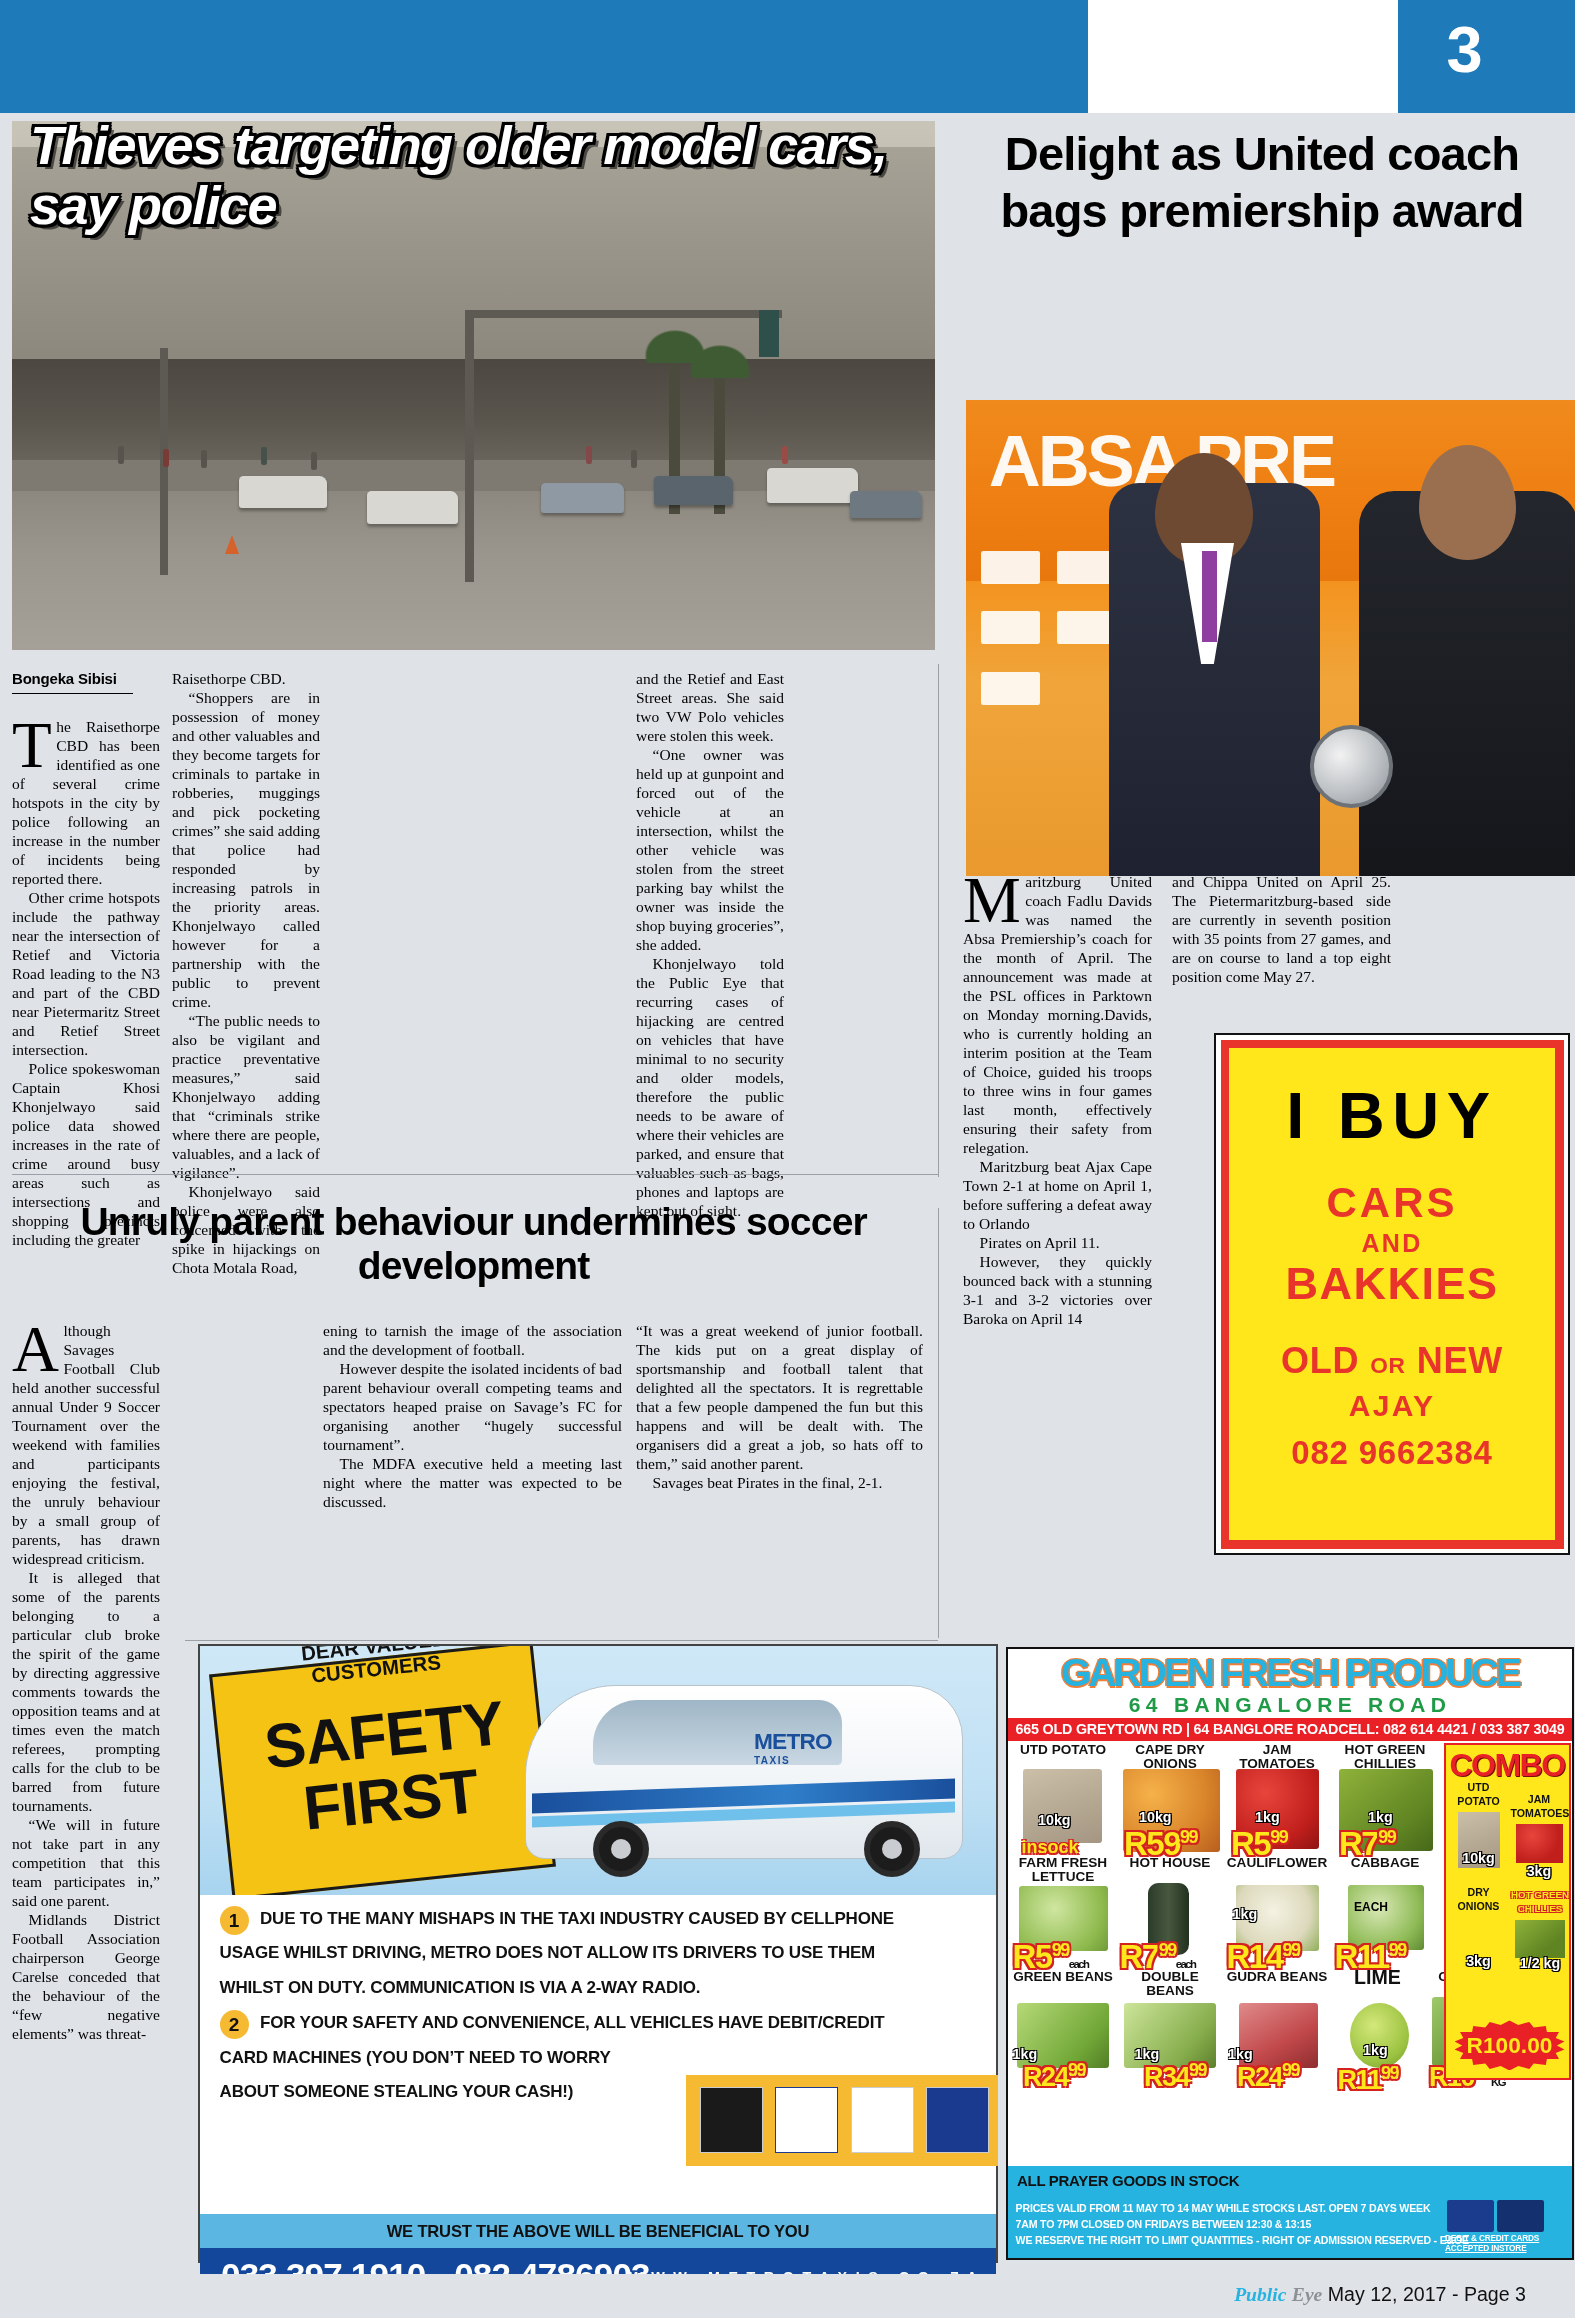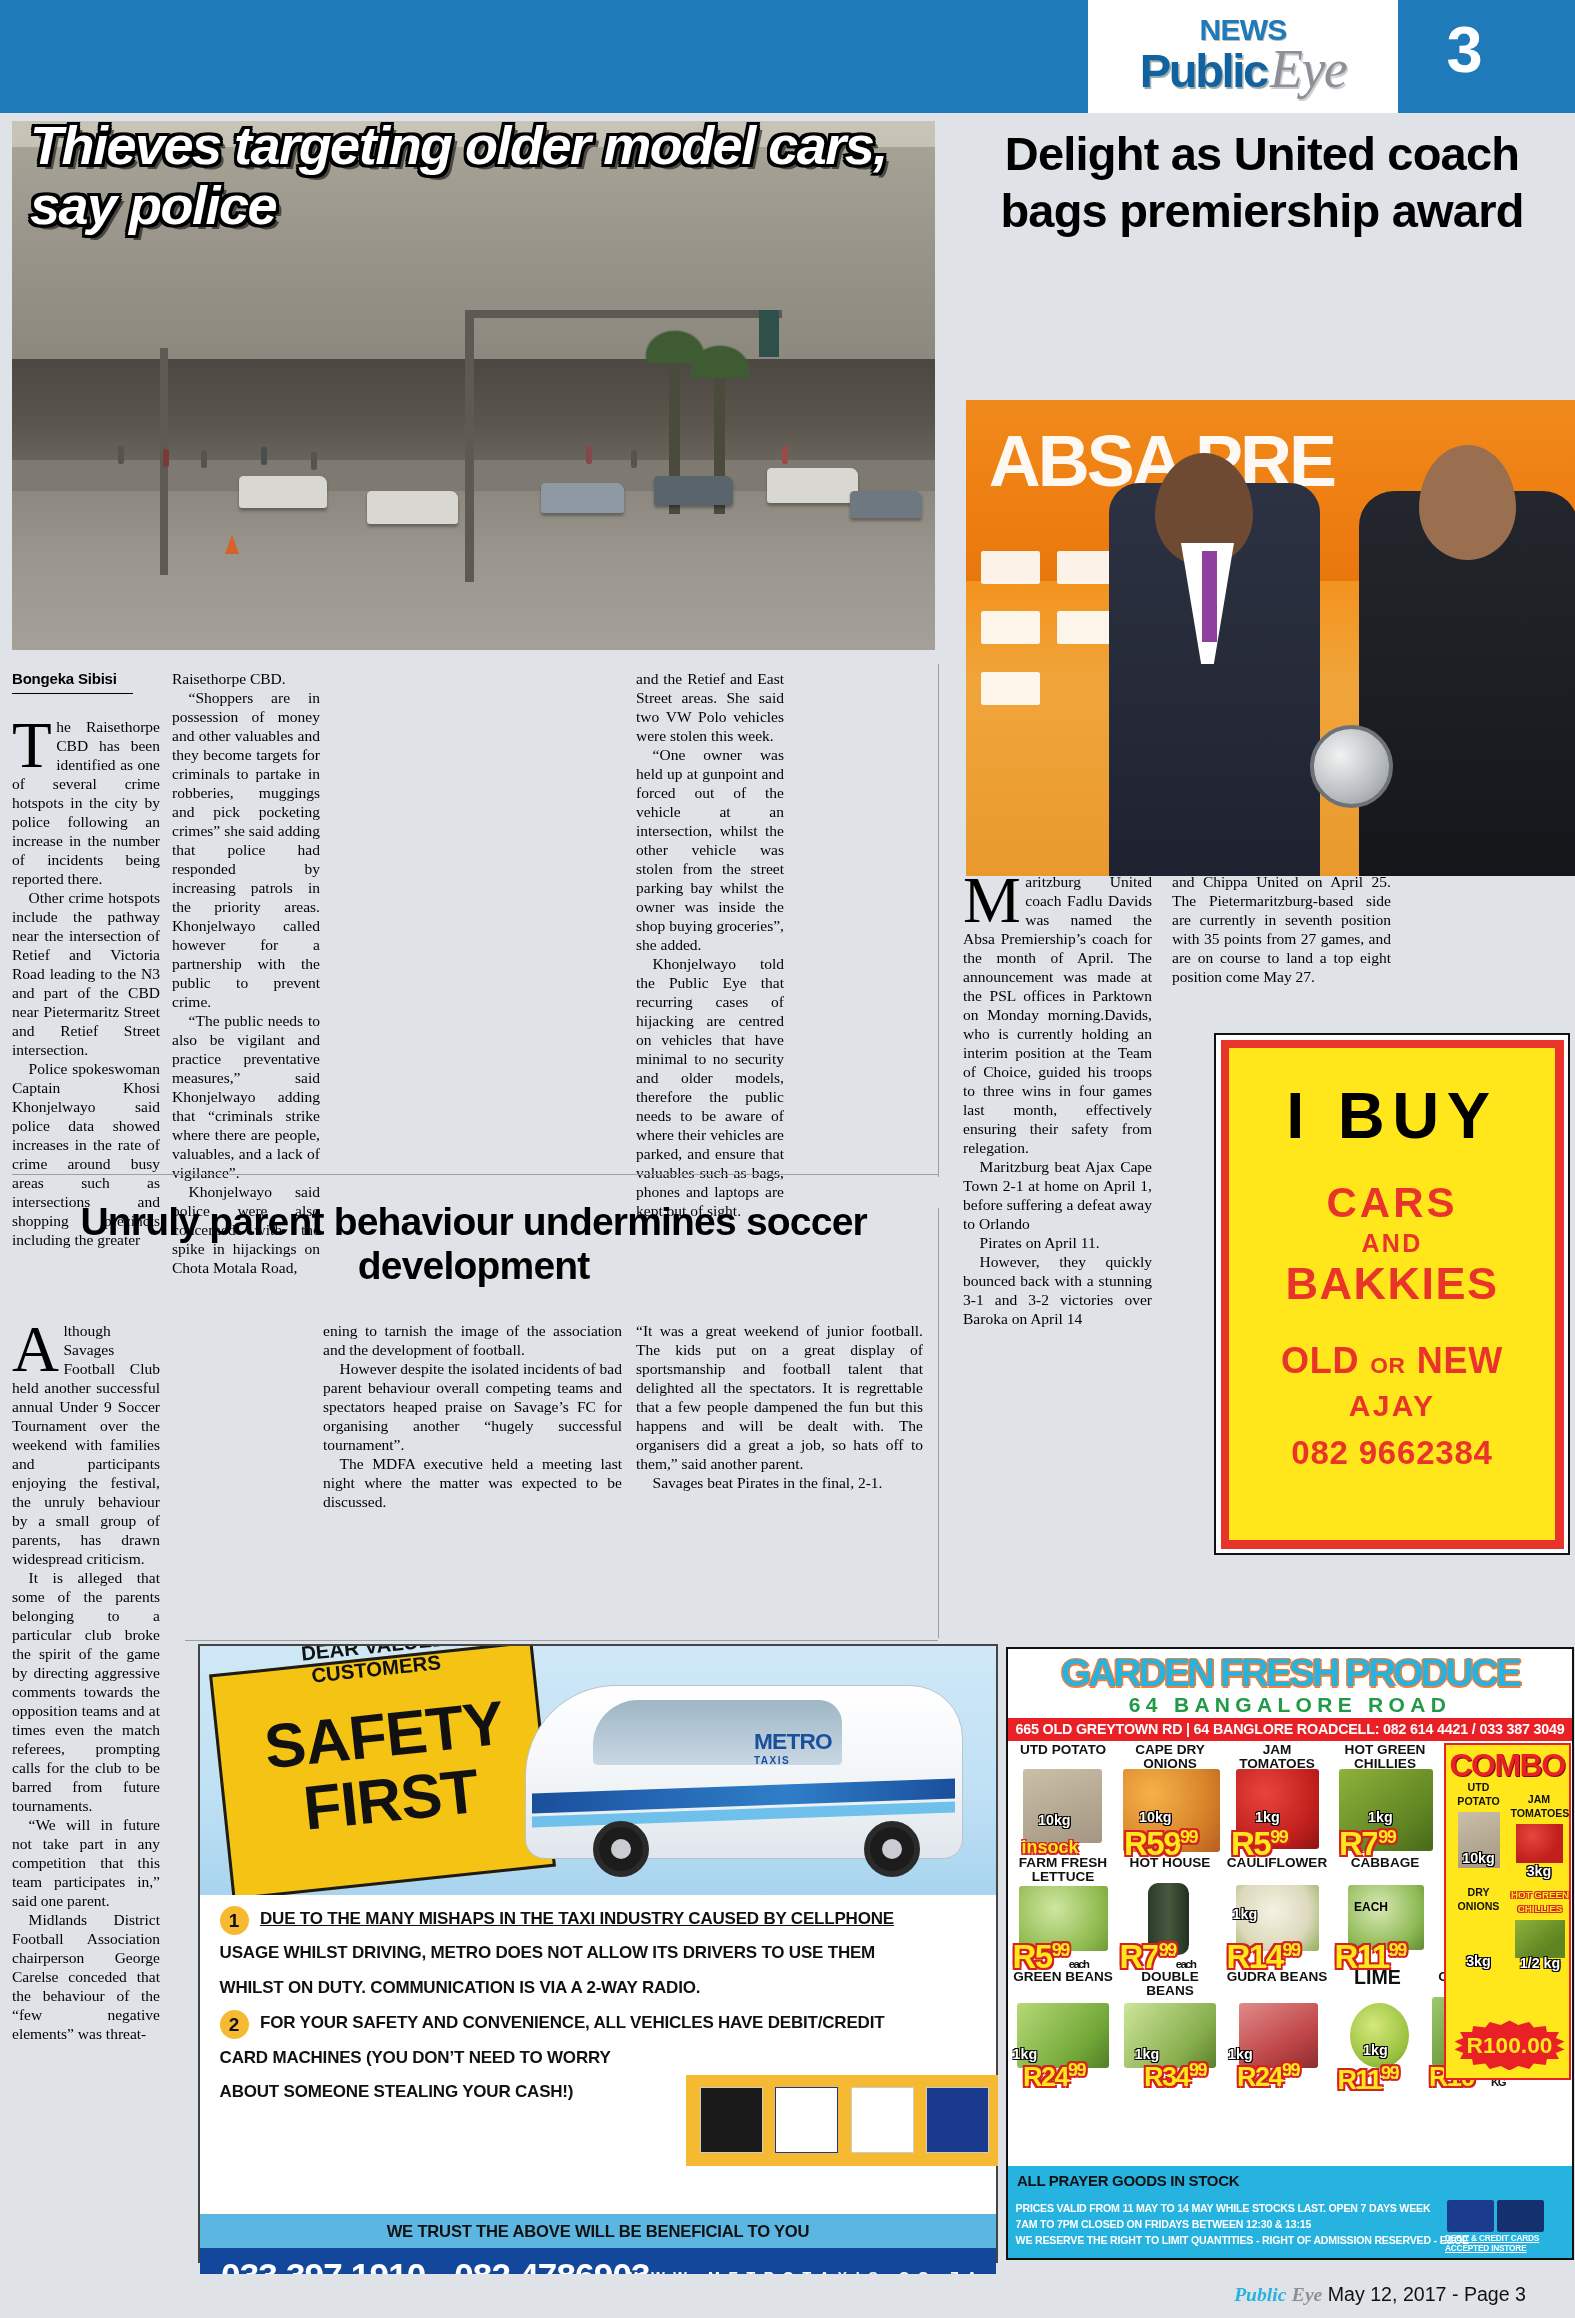--- a/index.html
+++ b/index.html
@@ -227,26 +227,20 @@
                   font-size:19.6px; color:#111; }
   .f-public { font-family:"Liberation Serif", serif; font-weight:bold; font-style:italic;
               color:#27b3e0; }
   .f-eye { font-family:"Liberation Serif", serif; font-weight:bold; font-style:italic; color:#8d9196; }
 </style>
 </head>
 <body>
 
 <div class="masthead">
   <div class="masthead-white"></div>
-  <div class="logo-wrap">
-    <div class="logo-news">NEWS</div>
-    <div class="logo-main">
-      <span class="logo-public">Public</span><span class="logo-eye">Eye</span>
-    </div>
-  </div>
   <div class="page-num">3</div>
 </div>
 
 <div class="story1-photo">
   <div class="photo-street">
     <div class="ph-sky"></div>
     <div class="ph-building"></div>
     <div class="ph-shopfronts"></div>
     <div class="ph-pave"></div>
     <div class="ph-road"></div>
@@ -383,21 +377,21 @@
         <i></i>
       </div>
     <div class="taxi-wheel" style="left:664px;">
         <i></i>
       </div>
     <div class="metro-word"><span>METRO</span><small>TAXIS</small></div>
   </div>
 
   <div class="metro-body">
     <div class="mnum" style="left:19.6px; top:10.6px;">1</div>
-    <div class="mline" style="left:60px; top:13.6px;text-decoration:underline;">DUE TO THE MANY MISHAPS IN THE TAXI INDUSTRY CAUSED BY CELLPHONE</div>
+    <div class="mline" style="left:60px; top:13.6px;">DUE TO THE MANY MISHAPS IN THE TAXI INDUSTRY CAUSED BY CELLPHONE</div>
     <div class="mline" style="left:19.6px; top:48px;">USAGE WHILST DRIVING, METRO DOES NOT ALLOW ITS DRIVERS TO USE THEM</div>
     <div class="mline" style="left:19.6px; top:83px;">WHILST ON DUTY. COMMUNICATION IS VIA A 2-WAY RADIO.</div>
 
     <div class="mnum" style="left:19.6px; top:115px;">2</div>
     <div class="mline" style="left:60px; top:118px;">FOR YOUR SAFETY AND CONVENIENCE, ALL VEHICLES HAVE DEBIT/CREDIT</div>
     <div class="mline" style="left:19.6px; top:153px;">CARD MACHINES (YOU DON’T NEED TO WORRY</div>
     <div class="mline" style="left:19.6px; top:187px;">ABOUT SOMEONE STEALING YOUR CASH!)</div>
   </div>
 
   <div class="card-band">

